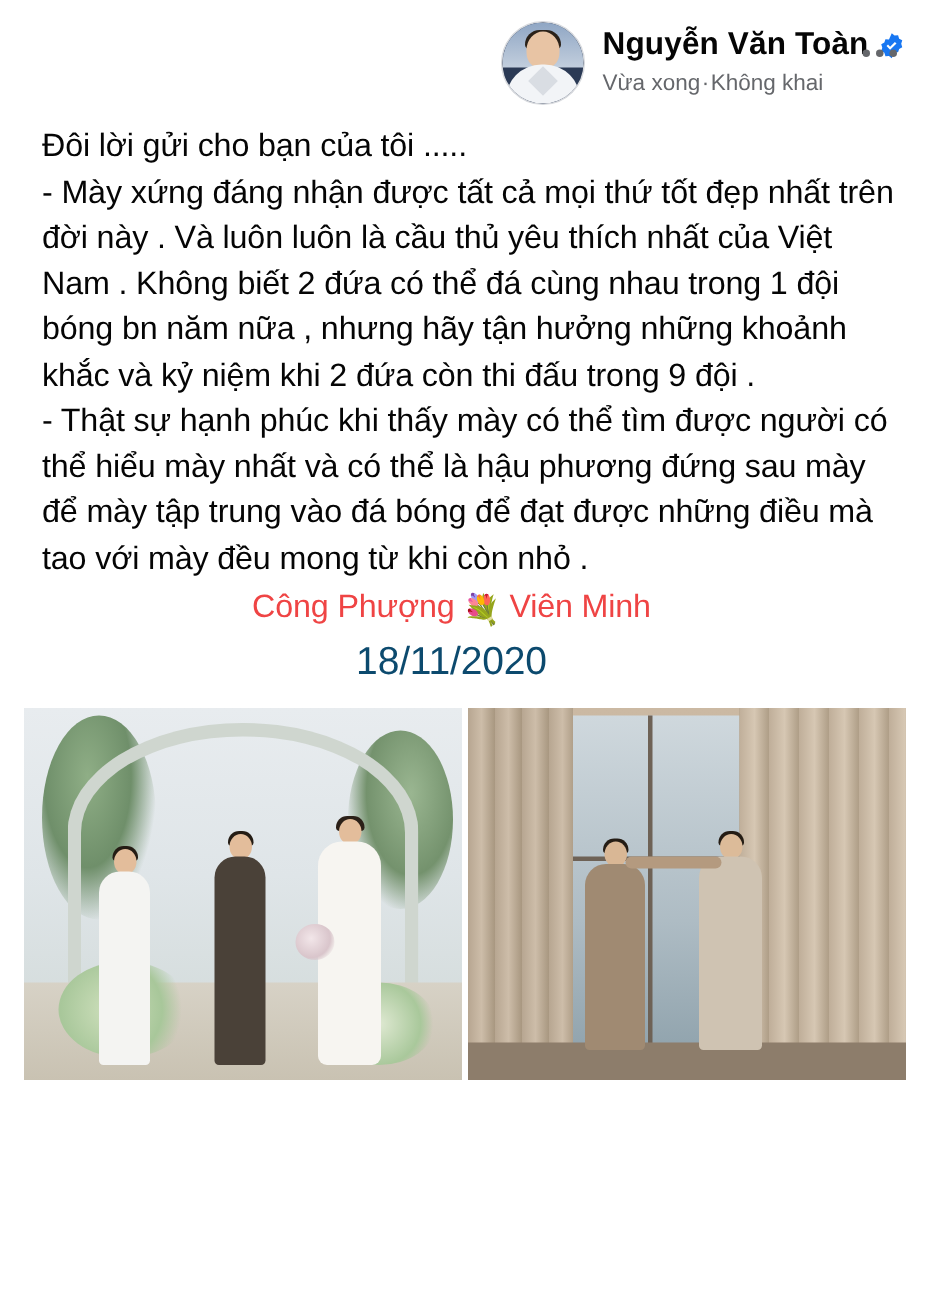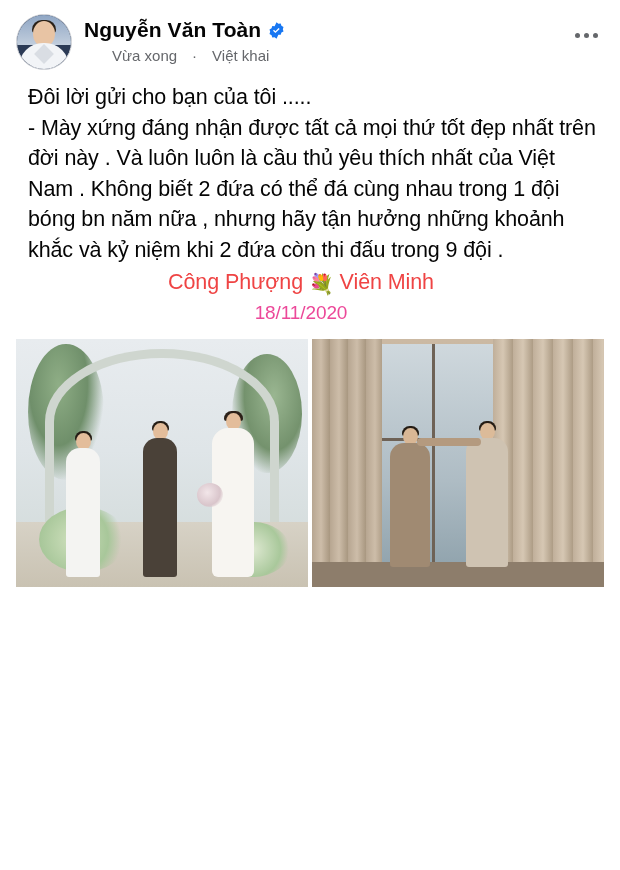--- a/index.html
+++ b/index.html
@@ -21,20 +21,21 @@
     background: #ffffff;
     box-sizing: border-box;
   }
 
   
   .post-header {
     display: flex;
     align-items: flex-start;
     padding: 14px 16px 6px 16px;
     position: relative;
+    justify-content: flex-end;
   }
 
   .avatar {
     width: 56px;
     height: 56px;
     border-radius: 50%;
     overflow: hidden;
     flex: 0 0 auto;
     background: #2b3a55;
     position: relative;
@@ -113,22 +114,21 @@
     flex: 0 0 auto;
     display: block;
   }
 
   .meta-row {
     margin-top: 5px;
     font-size: 15px;
     color: #65676b;
     display: flex;
     align-items: center;
-    gap: 15px;
-    margin-left: 28px;
+    gap: 1px;
   }
   .meta-dot {
     font-size: 15px;
     color: #65676b;
     line-height: 1;
   }
 
   .more-btn {
     position: absolute;
     right: 16px;
@@ -169,22 +169,22 @@
   .sig-line {
     font-size: 21.5px;
     color: #ef4444;
     line-height: 1.45;
   }
   .sig-emoji {
     font-size: 20px;
     vertical-align: -2px;
   }
   .sig-date {
-    font-size: 19px;
-    color: #ec4899;
+    font-size: 26px;
+    color: #0c4a6e;
     line-height: 1.45;
   }
 
   
   .photo-grid {
     display: flex;
     gap: 4px;
     padding: 10px 16px 0 16px;
     height: 248px;
     box-sizing: content-box;
@@ -388,34 +388,35 @@
       <div class="name-row">
         <span class="author-name">Nguyễn Văn Toàn</span>
         <svg class="verified" viewBox="0 0 24 24">
           <path fill="#1877F2" d="M12 1.5l2.35 1.86 2.98-.2.9 2.86 2.62 1.45-.87 2.87.87 2.87-2.62 1.45-.9 2.86-2.98-.2L12 22.5l-2.35-1.86-2.98.2-.9-2.86L3.15 16.5l.87-2.87-.87-2.87 2.62-1.45.9-2.86 2.98.2L12 1.5z"></path>
           <path fill="#ffffff" d="M10.6 15.3l-3-3 1.25-1.25 1.75 1.75 4.05-4.05L16 10.05l-5.4 5.25z"></path>
         </svg>
       </div>
       <div class="meta-row">
         <span>Vừa xong</span>
         <span class="meta-dot">·</span>
-        <span>Việt khai</span>
+        <span>Không khai</span>
       </div>
     </div>
 
     <div class="more-btn">
       <i></i>
       <i></i>
       <i></i>
     </div>
   </div>
 
   <div class="post-body">
     <p>Đôi lời gửi cho bạn của tôi .....</p>
     <p>- Mày xứng đáng nhận được tất cả mọi thứ tốt đẹp nhất trên đời này . Và luôn luôn là cầu thủ yêu thích nhất của Việt Nam . Không biết 2 đứa có thể đá cùng nhau trong 1 đội bóng bn năm nữa , nhưng hãy tận hưởng những khoảnh khắc và kỷ niệm khi 2 đứa còn thi đấu trong 9 đội .</p>
+    <p>- Thật sự hạnh phúc khi thấy mày có thể tìm được người có thể hiểu mày nhất và có thể là hậu phương đứng sau mày để mày tập trung vào đá bóng để đạt được những điều mà tao với mày đều mong từ khi còn nhỏ .</p>
 
     <div class="signature">
       <div class="sig-line">
         <span>Công Phượng</span>
         <span class="sig-emoji">💐</span>
         <span>Viên Minh</span>
       </div>
       <div class="sig-date">18/11/2020</div>
     </div>
   </div>

